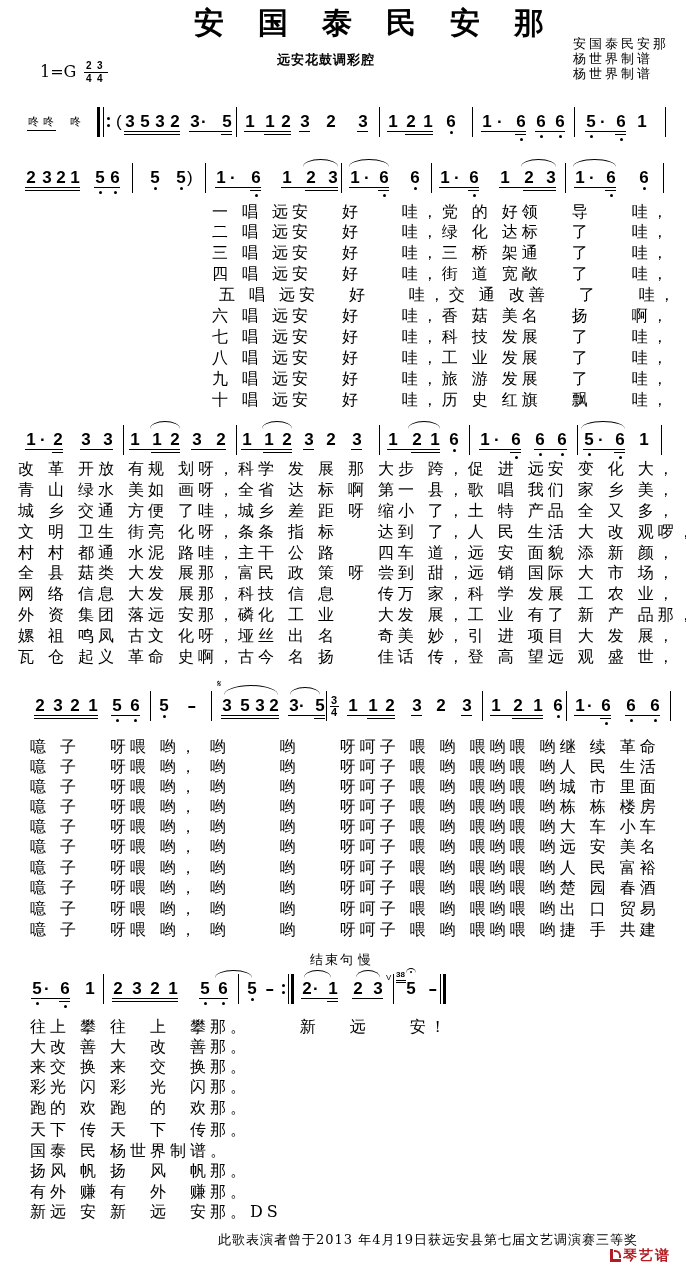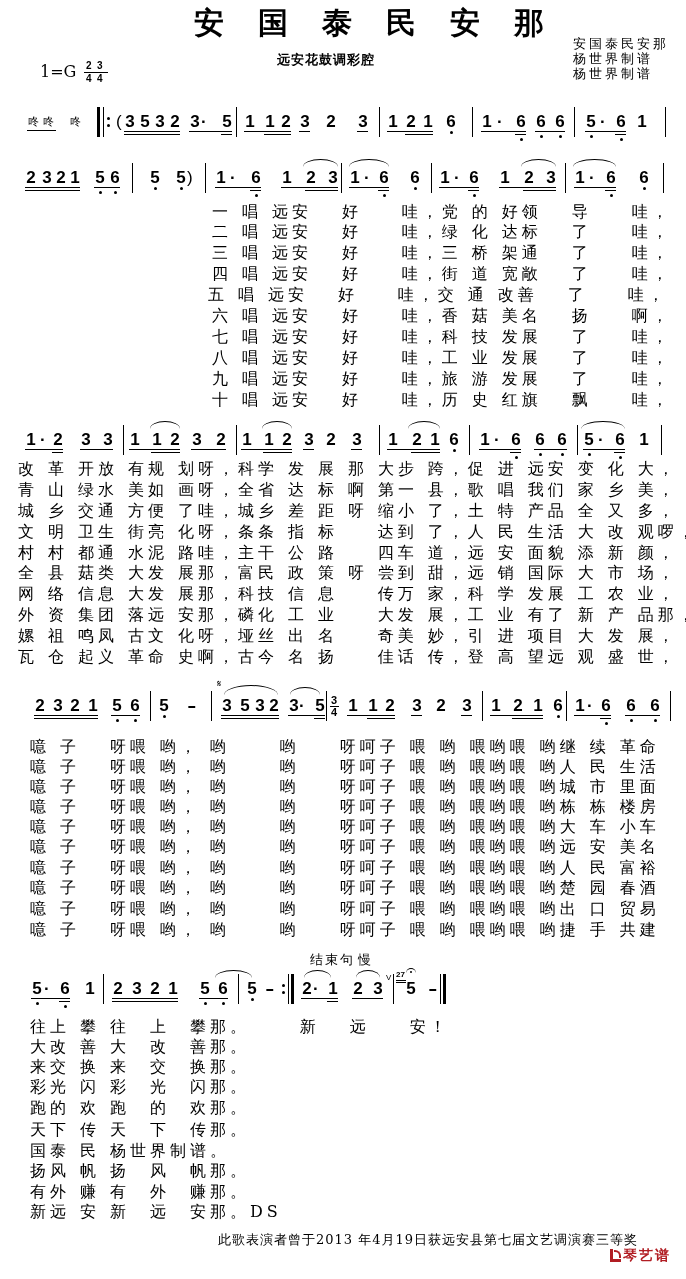--- a/index.html
+++ b/index.html
@@ -162,21 +162,21 @@
   <div class="b" style="left:574px;width:42px"></div>
   <div class="b l2" style="left:605px;width:11px"></div>
   <div class="arc" style="left:573px;width:43px"></div>
   <div class="bar" style="left:663px"></div>
 </div>
 
 <span class="ly" style="left:212px;top:204px">一 唱 远安   好    哇，党 的 好领   导    哇，</span>
 <span class="ly" style="left:212px;top:224px">二 唱 远安   好    哇，绿 化 达标   了    哇，</span>
 <span class="ly" style="left:212px;top:245px">三 唱 远安   好    哇，三 桥 架通   了    哇，</span>
 <span class="ly" style="left:212px;top:266px">四 唱 远安   好    哇，街 道 宽敞   了    哇，</span>
-<span class="ly" style="left:208px;top:287px">五 唱 远安   好    哇，交 通 改善   了    哇，</span>
+<span class="ly" style="left:219px;top:287px">五 唱 远安   好    哇，交 通 改善   了    哇，</span>
 <span class="ly" style="left:212px;top:308px">六 唱 远安   好    哇，香 菇 美名   扬    啊，</span>
 <span class="ly" style="left:212px;top:329px">七 唱 远安   好    哇，科 技 发展   了    哇，</span>
 <span class="ly" style="left:212px;top:350px">八 唱 远安   好    哇，工 业 发展   了    哇，</span>
 <span class="ly" style="left:212px;top:371px">九 唱 远安   好    哇，旅 游 发展   了    哇，</span>
 <span class="ly" style="left:212px;top:392px">十 唱 远安   好    哇，历 史 红旗   飘    哇，</span>
 
 <div class="sys" style="top:433px">
   <span class="n" style="left:26px">1</span>
   <span class="g" style="left:40px">·</span>
   <span class="n" style="left:53px">2</span>
@@ -350,21 +350,21 @@
   <span class="n" style="left:328px">1</span>
   <span class="n" style="left:353px">2</span>
   <span class="n" style="left:373px">3</span>
   <div class="b" style="left:301px;width:37px"></div>
   <div class="b l2" style="left:327px;width:11px"></div>
   <div class="b" style="left:352px;width:31px"></div>
   <div class="arc" style="left:304px;width:27px"></div>
   <div class="arc" style="left:356px;width:24px"></div>
   <span class="small" style="left:386px;top:-8px;font-weight:normal">V</span>
   <div class="bar" style="left:393px"></div>
-  <span class="small" style="left:396px;top:-11px">27</span>
+  <span class="small" style="left:396px;top:-11px">38</span>
   <div class="b" style="left:396px;width:10px;top:-2px;height:1px"></div>
   <div class="b" style="left:396px;width:10px;top:0px;height:1px"></div>
   <div class="arc" style="left:406px;width:10px;top:-14px;height:5px"></div>
   <div class="rdot" style="left:410px;top:-11px;width:2px;height:2px"></div>
   <span class="n" style="left:406px">5</span>
   <span class="g dash" style="left:430px">-</span>
   <div class="bar" style="left:440px"></div>
   <div class="bar thick" style="left:443px"></div>
 </div>
 

